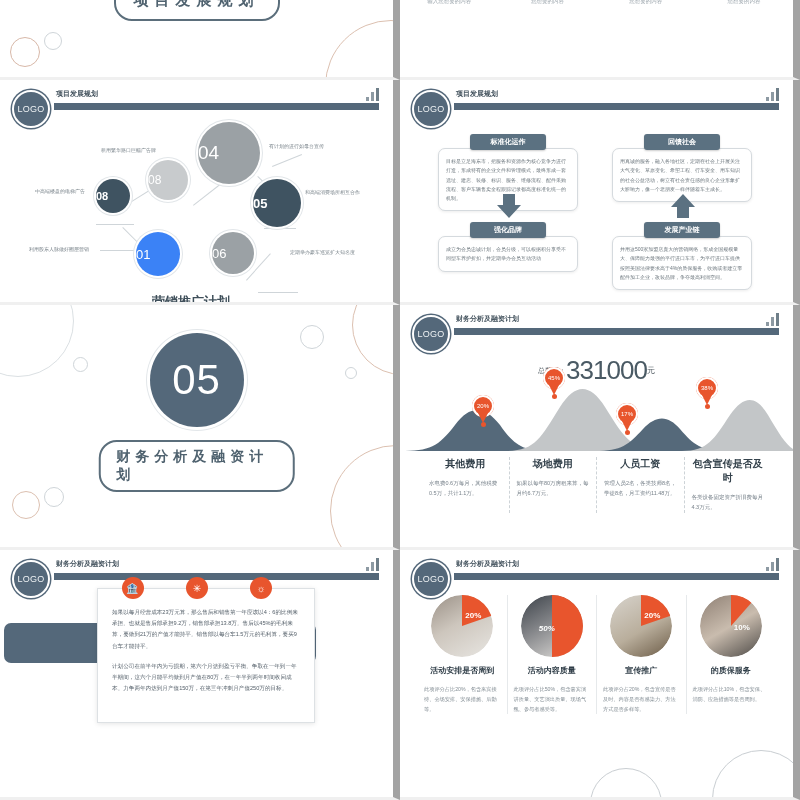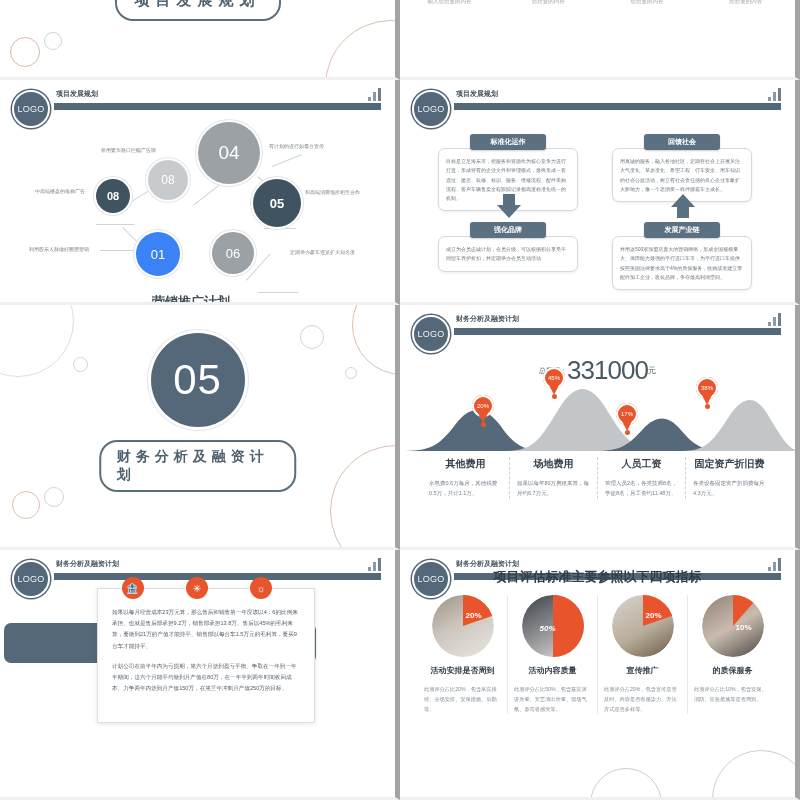--- a/index.html
+++ b/index.html
@@ -15,21 +15,21 @@
     grid-auto-rows:auto;
     width:800px;
   }
   .slide{
     position:relative;
     width:400px;height:225px;
     background:#ffffff;
     overflow:hidden;
     box-sizing:border-box;
     border-bottom:3px solid #f0f0f0;
-    border-right:5px solid #a3a3a3;
+    border-right:7px solid #a3a3a3;
   }
   .slide.half-top{height:80px;}
   .slide.row4{height:250px;}
   .slide.row3{height:245px;}
 
   
   .hdr{position:absolute;left:0;top:8px;width:100%;height:36px;}
   .logo{
     position:absolute;left:12px;top:2px;width:34px;height:34px;border-radius:50%;
     background:#54687a;border:2px solid #fff;box-shadow:0 0 0 1.5px #54687a;
@@ -51,21 +51,21 @@
     padding:7px 18px 9px;font-size:15px;font-weight:bold;letter-spacing:6px;color:#4f626f;
     background:#fff;
   }
   .deco-circ{position:absolute;border-radius:50%;}
 
   
   .s2-caps{position:absolute;top:-2px;left:0;width:100%;display:flex;}
   .s2-caps span{flex:1;text-align:center;font-size:5.5px;color:#9aa4ab;}
 
   
-  .bubble{position:absolute;border-radius:50%;display:flex;align-items:center;justify-content:center;
+  .bubble{position:absolute;border-radius:50%;display:flex;align-items:center;
           box-shadow:0 0 0 2px #fff, 0 0 0 3px #e2e6e9;}
   .bub-label{position:absolute;font-size:5px;color:#7b858c;white-space:nowrap;}
   .s3-title{position:absolute;left:152px;top:213px;font-size:13px;font-weight:bold;color:#3f4f5a;}
   .line{position:absolute;background:#cfd5d9;height:1px;transform-origin:0 0;}
 
   
   .bx{position:absolute;width:140px;}
   .bx-head{background:#5b7181;color:#fff;font-size:7px;font-weight:bold;text-align:center;
            padding:3px 0;border-radius:3px;width:76px;margin:0 auto;position:relative;z-index:2;
            box-shadow:0 1px 2px rgba(0,0,0,.2);}
@@ -297,21 +297,21 @@
       </div>
       <div class="s6-col">
         <h4>场地费用</h4>
         <p>如果以每年80万房租来算，每月约6.7万元。</p>
       </div>
       <div class="s6-col">
         <h4>人员工资</h4>
         <p>管理人员2名，各类技师8名，学徒8名，月工资约11.48万。</p>
       </div>
       <div class="s6-col">
-        <h4>固定资产折旧费</h4>
+        <h4>包含宣传是否及时</h4>
         <p>各类设备固定资产折旧费每月4.3万元。</p>
       </div>
     </div>
   </div>
 
   <div class="slide row4">
     <div class="hdr">
       <div class="logo">LOGO</div>
       <div class="hdr-txt">财务分析及融资计划</div>
       <div class="hdr-bar"></div>
@@ -341,21 +341,20 @@
       <div class="logo">LOGO</div>
       <div class="hdr-txt">财务分析及融资计划</div>
       <div class="hdr-bar"></div>
       <div class="hdr-bars">
           <i></i>
           <i></i>
           <i></i>
         </div>
     </div>
 
-    <div class="s8-title">项目评估标准主要参照以下四项指标</div>
 
     <div class="s8-cols">
       <div class="s8-col">
         <div class="donut">
           <div class="photo" style="background:linear-gradient(150deg,#9a9086 0%,#cdc6bd 45%,#e8e6e2 100%);"></div>
           <svg viewBox="0 0 100 100" class="wedge" style="overflow:visible">
             <path d="M50 50 L50 -8 A58 58 0 0 1 105 31 Z" fill="#e8552d"></path>
           </svg>
           <span class="pct" style="top:16px;left:34px;">20%</span>
         </div>

